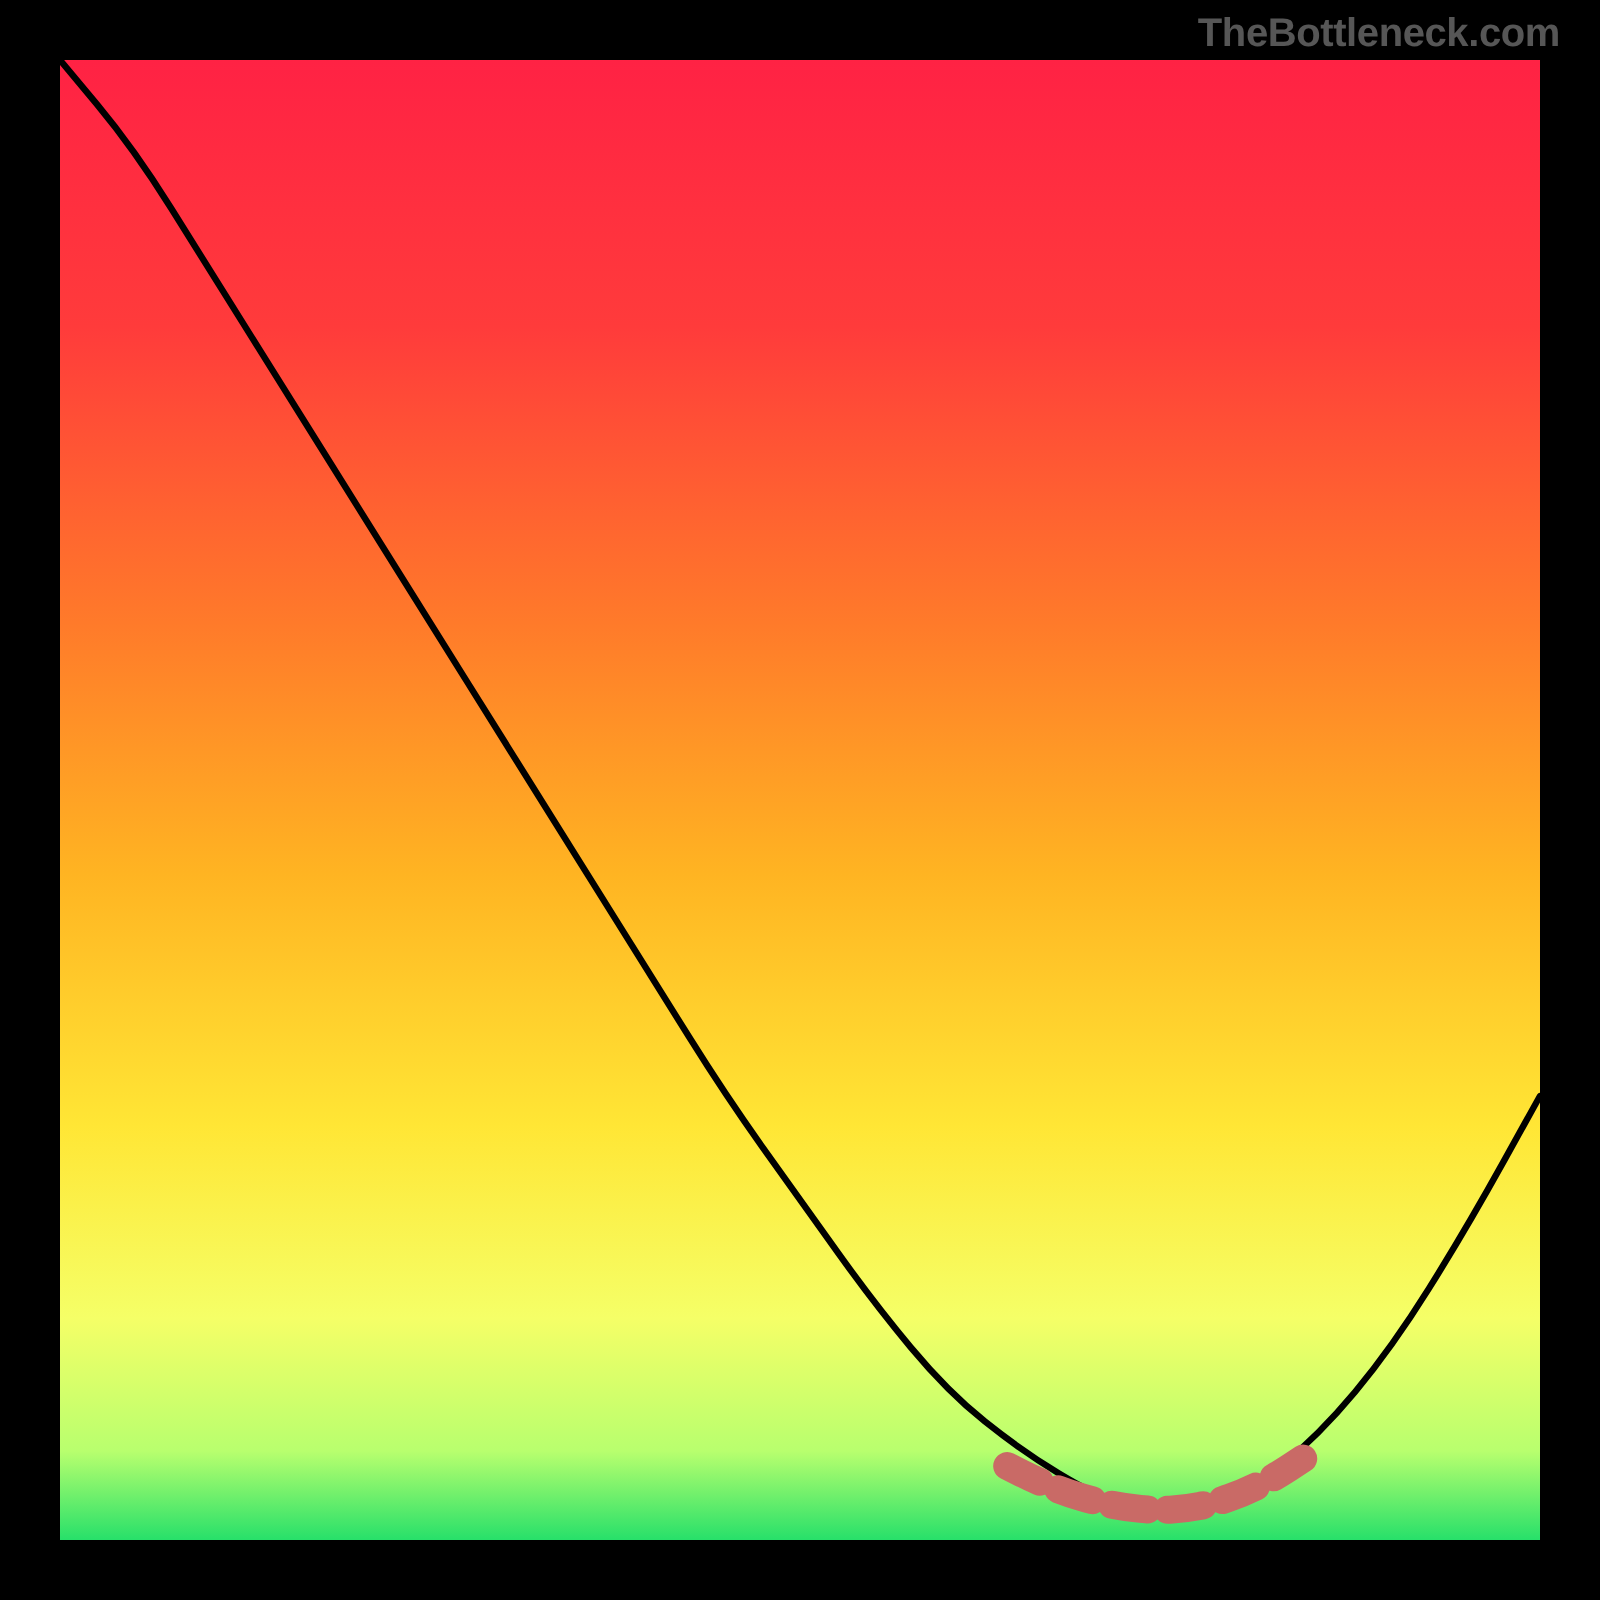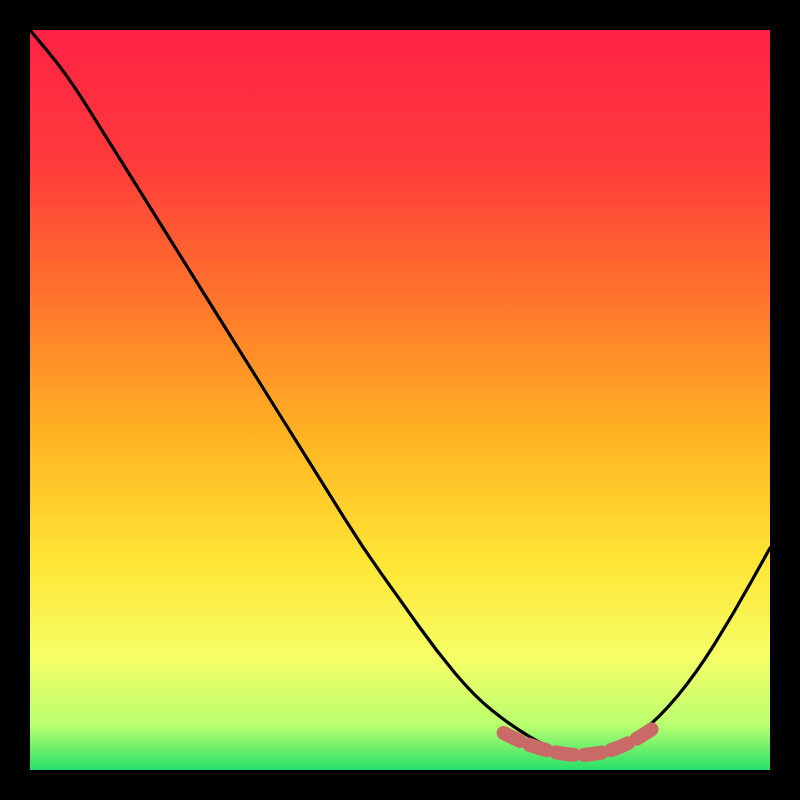--- a/index.html
+++ b/index.html
@@ -6,20 +6,21 @@
   .frame { width: 800px; height: 800px; background: #000; position: relative; }
   .watermark { position: absolute; top: 6px; right: 20px; font-family: Arial, sans-serif; font-size: 20px; font-weight: 600; color: #565656; letter-spacing: -0.2px; }
   .plot { position: absolute; left: 30px; top: 30px; width: 740px; height: 740px; }
   .bg { width: 100%; height: 100%; }
   .curves { position: absolute; left: 0; top: 0; width: 100%; height: 100%; }
 </style>
 </head>
 <body>
 
 <div class="frame">
+  <div class="watermark">TheBottleneck.com</div>
   <div class="plot">
     <svg class="bg" viewBox="0 0 740 740" preserveAspectRatio="none">
       <defs>
         <linearGradient id="grad" x1="0" y1="0" x2="0" y2="1">
           <stop id="g0" offset="0%" stop-color="#ff2244"></stop>
           <stop id="g1" offset="18%" stop-color="#ff3b3b"></stop>
           <stop id="g2" offset="38%" stop-color="#ff7a2a"></stop>
           <stop id="g3" offset="55.00000000000001%" stop-color="#ffb422"></stop>
           <stop id="g4" offset="72%" stop-color="#ffe635"></stop>
           <stop id="g5" offset="85%" stop-color="#f5ff67"></stop>

